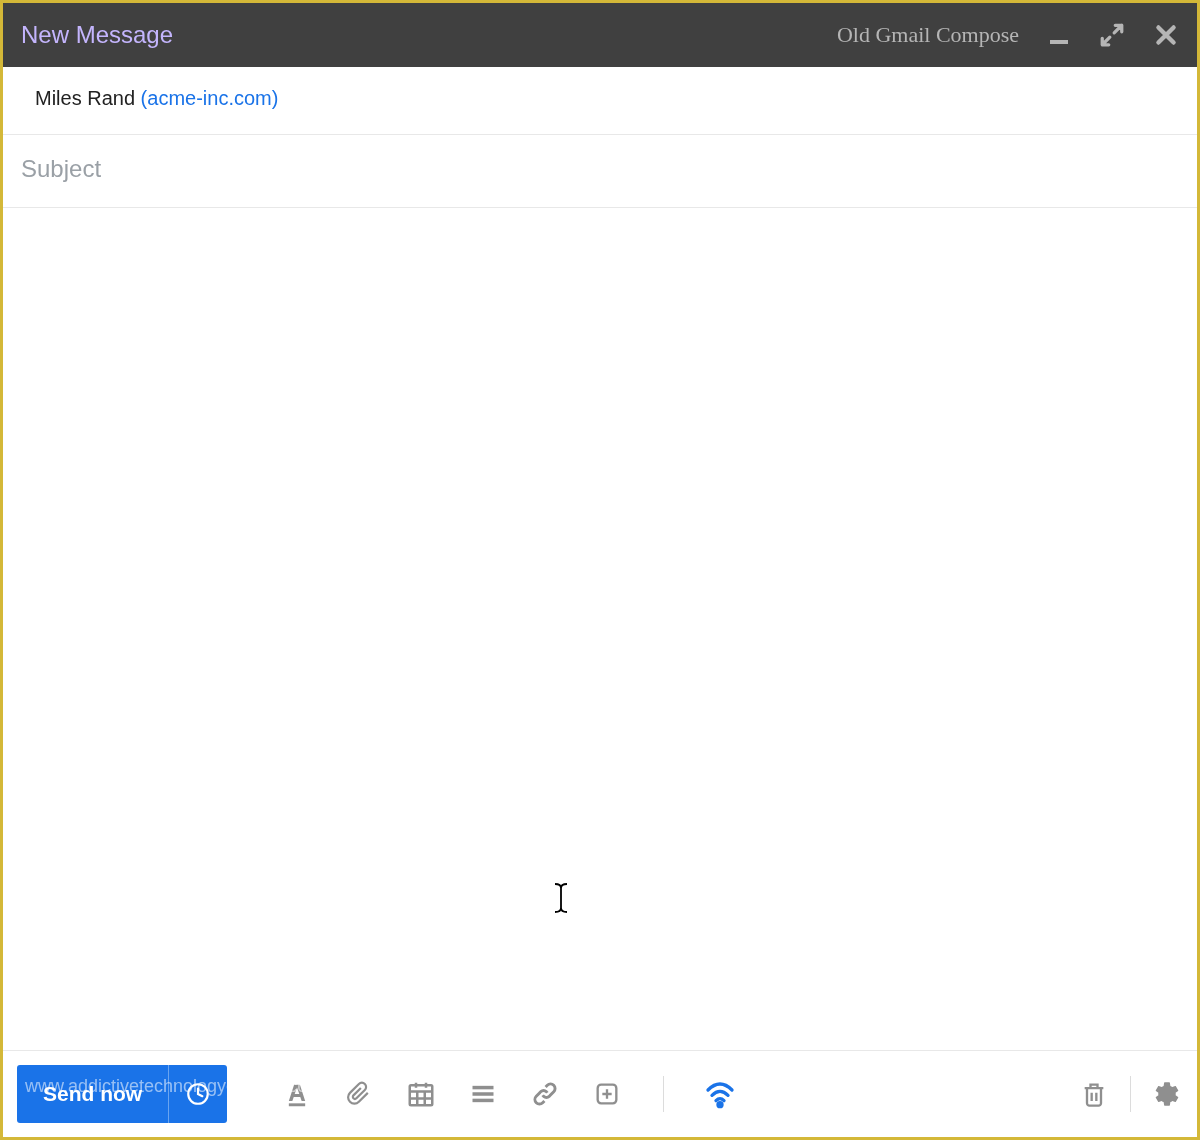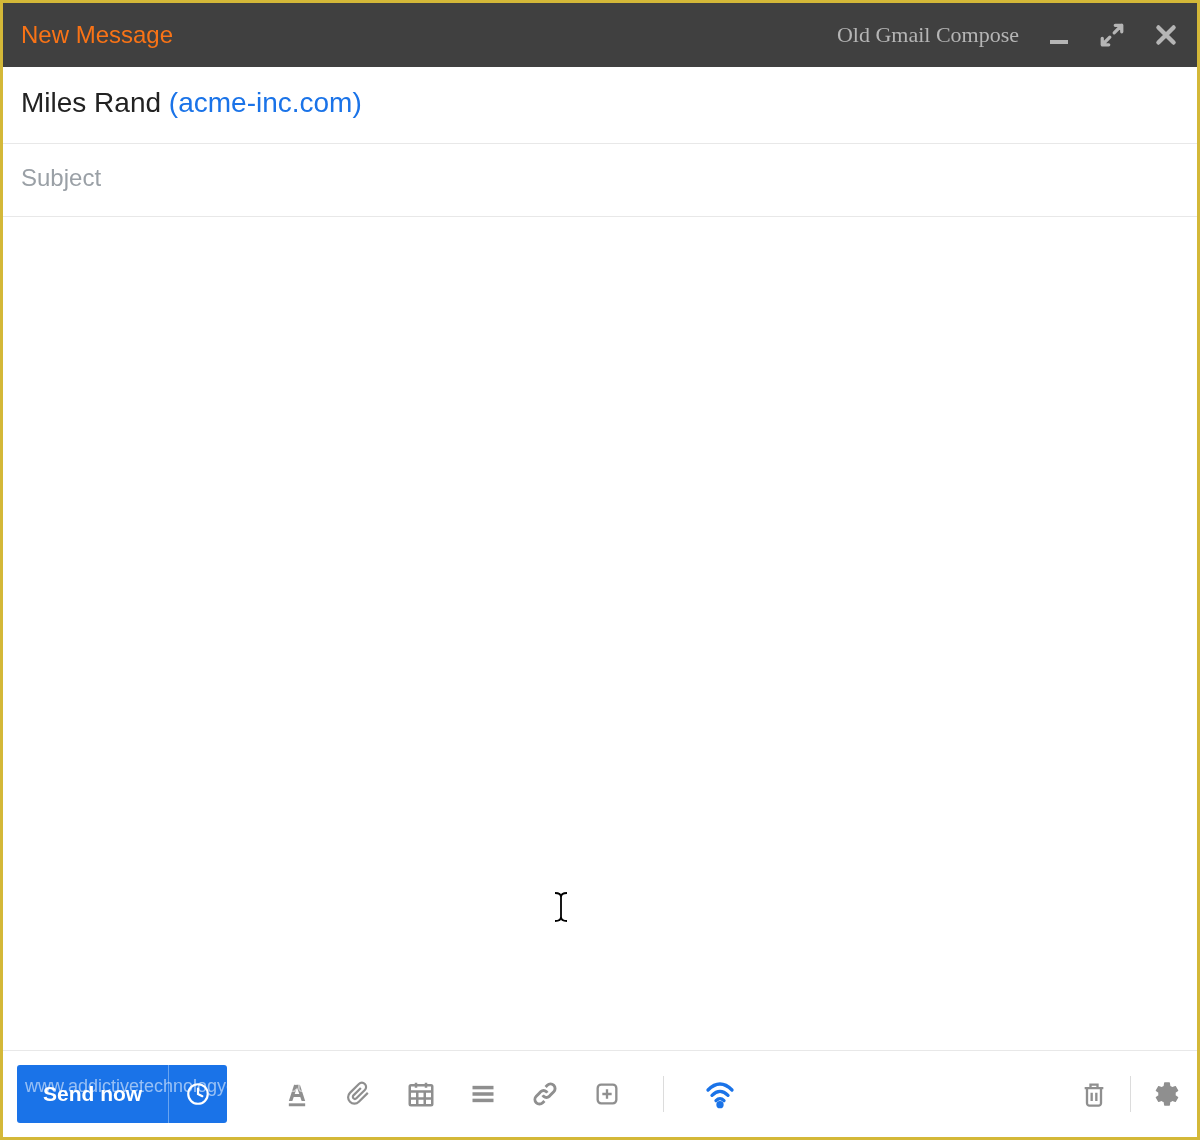--- a/index.html
+++ b/index.html
@@ -19,21 +19,21 @@
     }
     .header {
       background: #404040;
       height: 64px;
       display: flex;
       align-items: center;
       padding: 0 18px;
       justify-content: space-between;
     }
     .header-title {
-      color: #f97316;
+      color: #c4b5fd;
       font-size: 24px;
       font-weight: normal;
     }
     .header-right {
       display: flex;
       align-items: center;
       gap: 28px;
     }
     .old-gmail {
       color: #b5b5b5;
@@ -42,23 +42,23 @@
       font-style: normal;
     }
     .header-icon {
       color: #b5b5b5;
       cursor: pointer;
       display: flex;
       align-items: center;
       justify-content: center;
     }
     .recipient-row {
-      padding: 20px 18px 24px 18px;
+      padding: 20px 18px 24px 32px;
       border-bottom: 1px solid #e8e8e8;
-      font-size: 28px;
+      font-size: 20px;
       color: #222;
     }
     .recipient-name {
       color: #222;
     }
     .recipient-domain {
       color: #1a73e8;
     }
     .subject-row {
       padding: 20px 18px 24px 18px;

